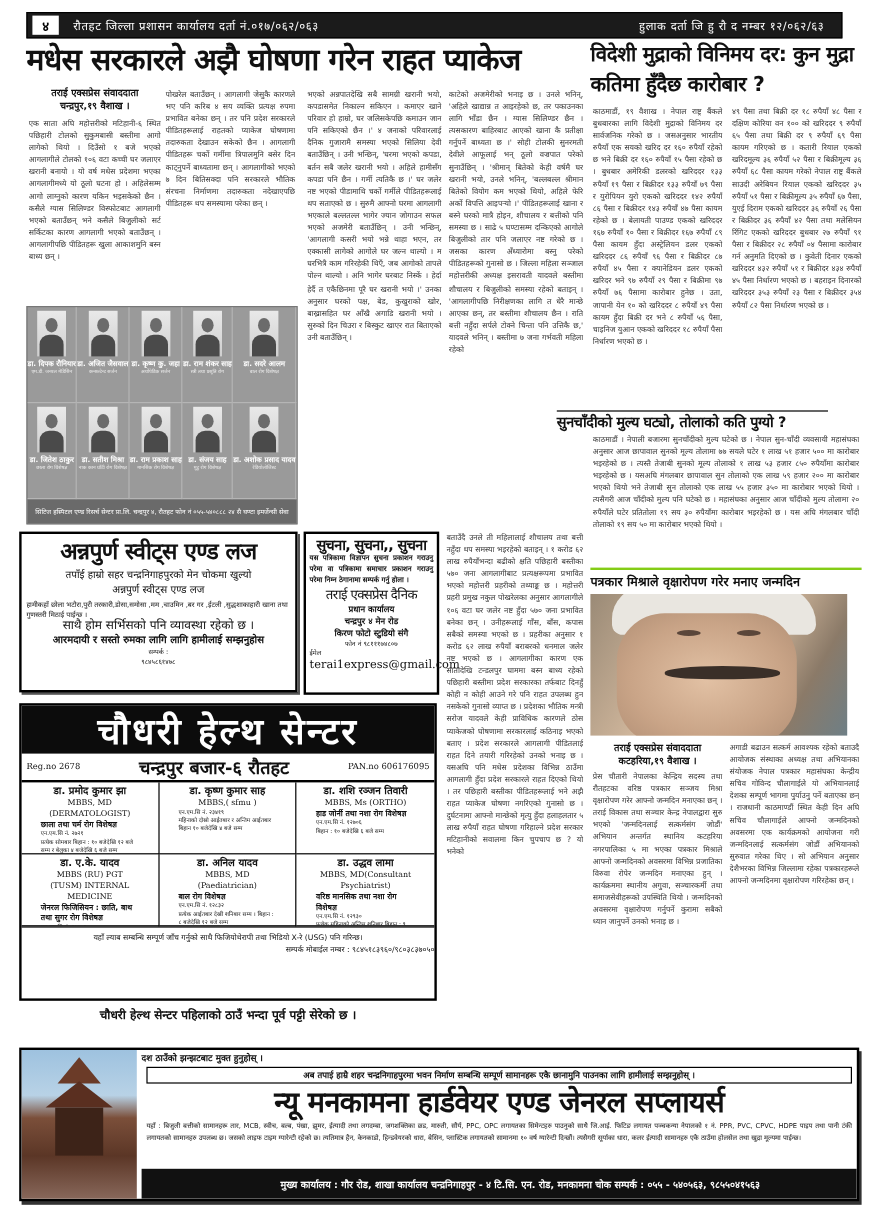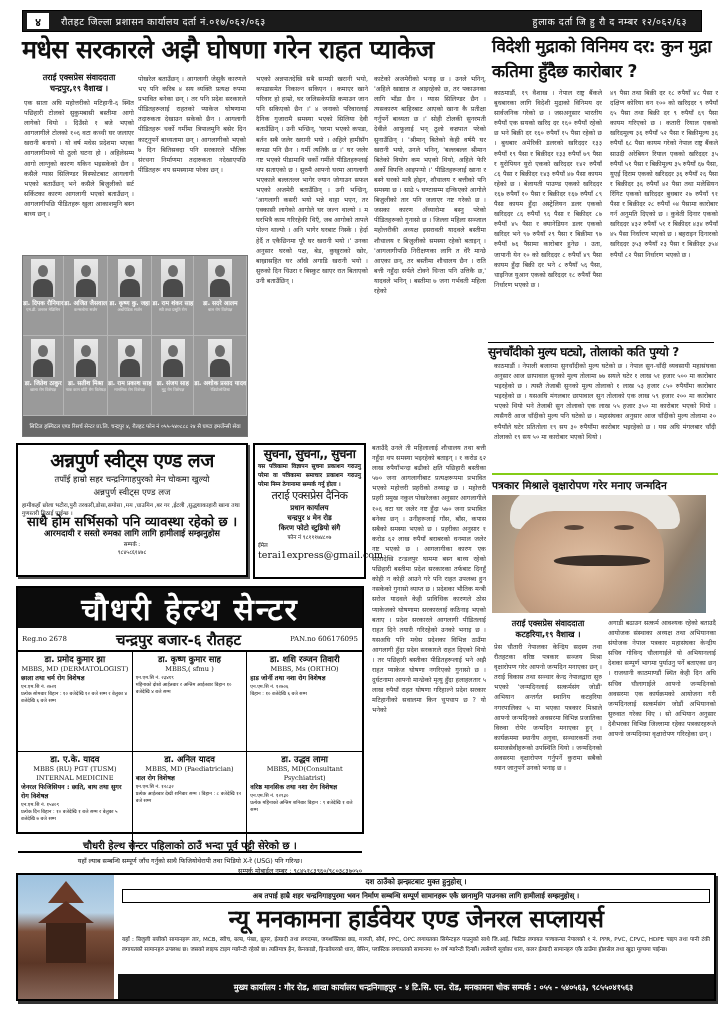--- a/index.html
+++ b/index.html
@@ -28,70 +28,70 @@
   .docname { color: #fff; font-size: 6px; font-weight: bold; margin-top: 2px; white-space: nowrap; }
   .docsub { color: #eee; font-size: 4px; line-height: 5px; text-align: center; }
   .docfoot { background: #6a6a6a; color: #fff; font-size: 5.4px; height: 20px; display: flex; align-items: center; justify-content: center; white-space: nowrap; }
 
   
   .annapurna { left: 16px; top: 443px; width: 232px; height: 134px; border: 2px solid #000; box-shadow: 2px 2px 0 #555; text-align: center; padding: 3px 4px; }
   .annapurna .t1 { font-size: 19px; font-weight: bold; line-height: 24px; letter-spacing: -0.5px; }
   .annapurna .t2 { font-size: 8.4px; line-height: 13px; margin-top: 1px; }
   .annapurna .t3 { font-size: 8.6px; line-height: 13px; }
   .annapurna .t4 { font-size: 5.8px; line-height: 8px; text-align: left; margin-top: 2px; }
-  .annapurna .t5 { font-size: 13px; font-weight: bold; line-height: 10px; }
+  .annapurna .t5 { font-size: 10px; font-weight: normal; line-height: 10px; }
   .annapurna .t6 { font-size: 8.4px; font-weight: bold; line-height: 13px; }
   .annapurna .t7 { font-size: 5.5px; line-height: 8px; }
 
   
   .suchana { left: 253px; top: 443px; width: 113px; height: 136px; border: 2px solid #000; padding: 2px 3px; text-align: center; }
   .suchana .s1 { font-size: 12px; font-weight: bold; line-height: 15px; white-space: nowrap; letter-spacing: -0.5px; }
   .suchana .s2 { font-size: 5.8px; line-height: 9px; text-align: justify; font-weight: bold; }
   .suchana .s3 { font-size: 11px; font-weight: normal; line-height: 14px; white-space: nowrap; letter-spacing: -0.5px; }
   .suchana .s4 { font-size: 7px; font-weight: bold; line-height: 10px; }
   .suchana .s5 { font-size: 5.5px; line-height: 8px; }
   .suchana .s6 { font-size: 5.5px; text-align: left; line-height: 8px; }
   .suchana .s7 { font-size: 9.5px; font-family: "DejaVu Serif", serif; text-align: center; line-height: 12px; }
 
   
   .chaud { left: 16px; top: 586px; width: 348px; height: 248px; border: 2px solid #000; }
   .chaud .banner { background: #0c0c0c; color: #fff; height: 40px; font-size: 30px; font-weight: bold; display: flex; align-items: center; justify-content: center; letter-spacing: 2px; }
   .chaud .addr { height: 24px; display: flex; align-items: center; justify-content: space-between; padding: 0 4px; border-bottom: 2px solid #000; }
   .chaud .addr .reg, .chaud .addr .pan { font-family: "DejaVu Serif", serif; font-size: 7px; }
   .chaud .addr .place { font-size: 15px; font-weight: bold; }
   .dgrid { display: grid; grid-template-columns: 1fr 1fr 1fr; }
-  .dcell { border-right: 1px solid #000; border-bottom: 1px solid #000; padding: 2px 3px; height: 100px; overflow: hidden; }
+  .dcell { border-right: 1px solid #000; border-bottom: 1px solid #000; padding: 2px 16px; height: 60px; overflow: hidden; }
   .dcell:nth-child(3n) { border-right: none; }
   .dcell .dn { font-weight: bold; font-size: 8.4px; line-height: 11px; text-align: center; }
   .dcell .dq { font-family: "DejaVu Serif", serif; font-size: 6.6px; line-height: 9px; text-align: center; }
   .dcell .ds { font-weight: bold; font-size: 6.4px; line-height: 9px; }
   .dcell .dm { font-size: 4.8px; line-height: 7px; }
   .chaud .lab { font-size: 6.4px; text-align: center; padding-top: 3px; line-height: 10px; border-top: 1px solid #000; }
   .chaud .mob { font-size: 6.4px; text-align: right; line-height: 10px; }
   .chaud-loc { left: 16px; top: 838px; width: 348px; text-align: center; font-size: 10px; font-weight: bold; }
 
   
   .fx-head { left: 492px; top: 34px; width: 226px; font-size: 17px; font-weight: bold; line-height: 25px; letter-spacing: -0.3px; }
-  .gold-head { left: 488px; top: 342px; width: 226px; font-size: 12px; font-weight: bold; line-height: 16px; white-space: nowrap; letter-spacing: -0.3px; border-top: 1px solid #000; padding-top: 1px; }
+  .gold-head { left: 464px; top: 342px; width: 226px; font-size: 12px; font-weight: bold; line-height: 16px; white-space: nowrap; letter-spacing: -0.3px; border-top: 1px solid #000; padding-top: 1px; }
   .tree-head { left: 492px; top: 473px; width: 226px; font-size: 10.5px; font-weight: bold; line-height: 16px; white-space: nowrap; border-top: 2px solid #84cc16; padding-top: 2px; }
   .photo { left: 492px; top: 495px; width: 214px; height: 118px; background: linear-gradient(120deg, #9a8a76 0%, #cdb49a 35%, #d8bea2 55%, #8b7a68 80%, #6e7f86 100%); overflow: hidden; }
   .photo .cap { position: absolute; left: 18px; top: -6px; width: 170px; height: 40px; background: #e9e6e0; border-radius: 60px 70px 20px 20px; }
   .photo .face { position: absolute; left: 22px; top: 16px; width: 150px; height: 110px; border-radius: 40px; background: radial-gradient(ellipse at 50% 50%, #e2c1a4 0%, #c9a487 60%, #b08e74 100%); }
   .photo .mus { position: absolute; left: 62px; top: 60px; width: 96px; height: 11px; background: #3a2f28; border-radius: 50% 50% 40% 40%; }
   .photo .eye1, .photo .eye2 { position: absolute; top: 30px; width: 20px; height: 5px; background: #5a463a; border-radius: 50%; }
   .photo .eye1 { left: 72px; } .photo .eye2 { left: 122px; }
 
   
   .hw { left: 16px; top: 873px; width: 700px; height: 128px; border: 2px solid #000; box-shadow: 2px 3px 0 #333; overflow: hidden; }
   .hw .pic { position: absolute; left: 0; top: 0; width: 96px; height: 126px; background: linear-gradient(180deg, #9ec2df 0%, #b8d2e6 30%, #7b4f3a 45%, #5b3626 70%, #8a6a5d 100%); }
   .hw .pic .roof1 { position: absolute; left: 30px; top: 6px; width: 0; height: 0; border-left: 18px solid transparent; border-right: 18px solid transparent; border-bottom: 22px solid #6b3b28; }
   .hw .pic .roof2 { position: absolute; left: 20px; top: 26px; width: 0; height: 0; border-left: 28px solid transparent; border-right: 28px solid transparent; border-bottom: 22px solid #5a2f20; }
   .hw .pic .body { position: absolute; left: 28px; top: 48px; width: 40px; height: 40px; background: #3d2318; }
   .hw .content { position: absolute; left: 100px; top: 0; right: 0; bottom: 0; }
-  .hw .l1 { text-align: center; font-size: 7.4px; line-height: 14px; font-weight: bold; }
+  .hw .l1 { font-size: 7.4px; line-height: 14px; font-weight: bold; }
   .hw .l2 { margin: 0 4px; border: 1px solid #000; text-align: center; font-size: 7px; line-height: 12px; font-weight: bold; }
   .hw .l3 { text-align: center; font-size: 24px; font-weight: bold; line-height: 32px; letter-spacing: -0.5px; white-space: nowrap; }
   .hw .l4 { font-size: 5.6px; line-height: 9.5px; padding: 0 4px; text-align: justify; }
   .hw .l5 { position: absolute; left: 0; right: 0; bottom: 0; height: 25px; background: #111; color: #fff; font-size: 8px; font-weight: bold; display: flex; align-items: center; justify-content: center; white-space: nowrap; padding-left: 35px; }
 </style>
 </head>
 <body>
 
 <div class="abs topbar">
   <span class="pgno">४</span>

